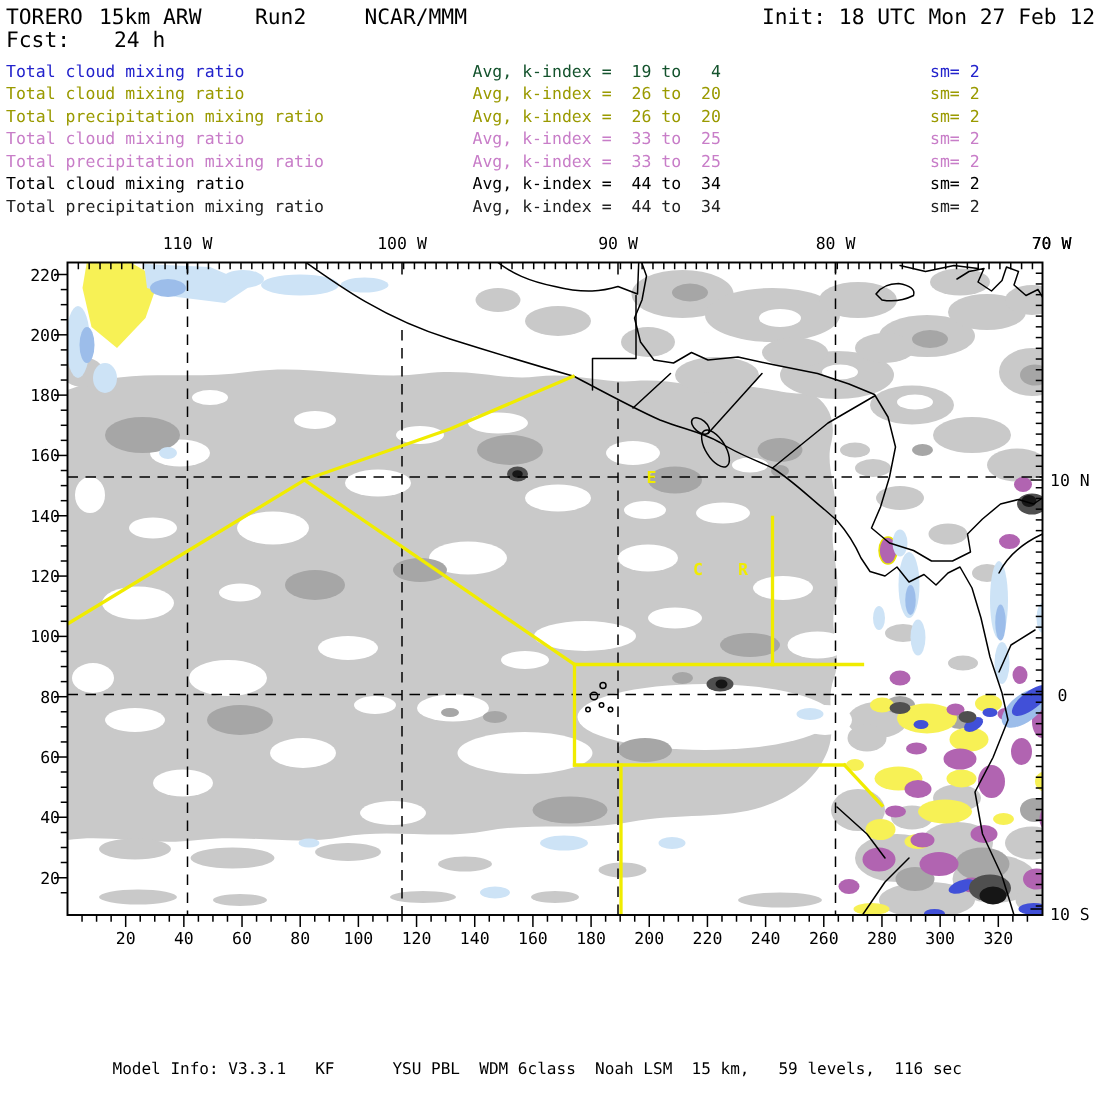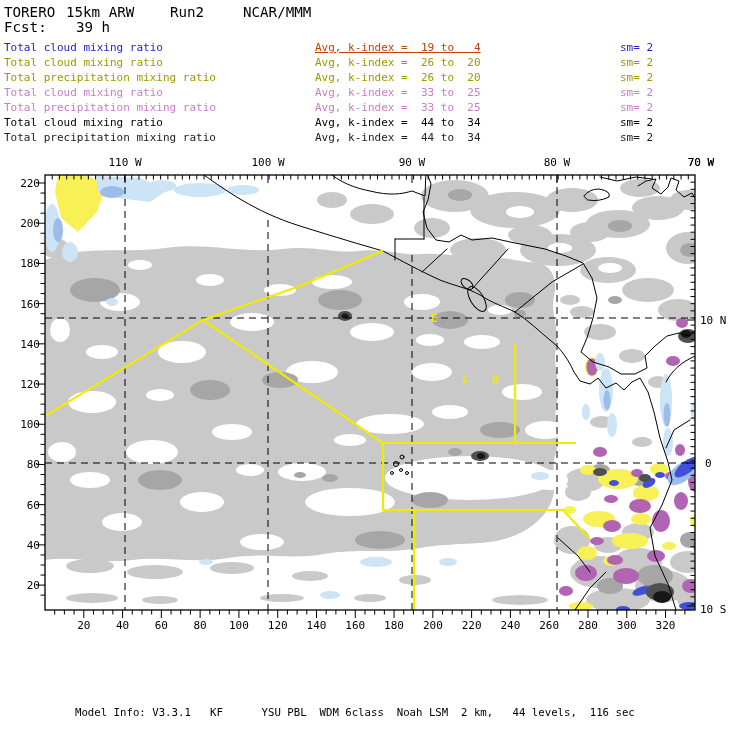--- a/index.html
+++ b/index.html
@@ -21,26 +21,27 @@
 </style>
 </head>
 <body>
 
 <div class="page">
 
   <span class="abs hdr" style="left:4px;top:5px">TORERO</span>
   <span class="abs hdr" style="left:66px;top:5px">15km ARW</span>
   <span class="abs hdr" style="left:170px;top:5px">Run2</span>
   <span class="abs hdr" style="left:243px;top:5px">NCAR/MMM</span>
+  <span class="abs hdr" style="left:508px;top:5px">Init: 18 UTC Mon 27 Feb 12</span>
   <span class="abs hdr" style="left:4px;top:20px">Fcst:</span>
-  <span class="abs hdr" style="left:76px;top:20px">39 h</span>
+  <span class="abs hdr" style="left:76px;top:20px">24 h</span>
 
   <div id="legend">
       <span class="abs lg" style="left: 4px; top: 40px; color: rgb(35, 35, 204);">Total cloud mixing ratio</span>
-      <span class="abs lg" style="left: 315px; top: 40px; color: #c2410c; text-decoration: underline;">Avg, k-index =  19 to   4</span>
+      <span class="abs lg" style="left: 315px; top: 40px; color: #14532d;">Avg, k-index =  19 to   4</span>
       <span class="abs lg" style="left: 620px; top: 40px; color: rgb(35, 35, 204);">sm= 2</span>
       <span class="abs lg" style="left: 4px; top: 55px; color: rgb(154, 154, 0);">Total cloud mixing ratio</span>
       <span class="abs lg" style="left: 315px; top: 55px; color: rgb(154, 154, 0);">Avg, k-index =  26 to  20</span>
       <span class="abs lg" style="left: 620px; top: 55px; color: rgb(154, 154, 0);">sm= 2</span>
       <span class="abs lg" style="left: 4px; top: 70px; color: rgb(154, 154, 0);">Total precipitation mixing ratio</span>
       <span class="abs lg" style="left: 315px; top: 70px; color: rgb(154, 154, 0);">Avg, k-index =  26 to  20</span>
       <span class="abs lg" style="left: 620px; top: 70px; color: rgb(154, 154, 0);">sm= 2</span>
       <span class="abs lg" style="left: 4px; top: 85px; color: rgb(200, 125, 200);">Total cloud mixing ratio</span>
       <span class="abs lg" style="left: 315px; top: 85px; color: rgb(200, 125, 200);">Avg, k-index =  33 to  25</span>
       <span class="abs lg" style="left: 620px; top: 85px; color: rgb(200, 125, 200);">sm= 2</span>
@@ -622,14 +623,14 @@
         <text x="432.84000000000003" y="629" text-anchor="middle">200</text>
         <text x="471.624" y="629" text-anchor="middle">220</text>
         <text x="510.408" y="629" text-anchor="middle">240</text>
         <text x="549.192" y="629" text-anchor="middle">260</text>
         <text x="587.976" y="629" text-anchor="middle">280</text>
         <text x="626.76" y="629" text-anchor="middle">300</text>
         <text x="665.544" y="629" text-anchor="middle">320</text>
       </g>
   </svg>
 
-  <span class="abs ft" style="left:75px;top:706px">Model Info: V3.3.1   KF      YSU PBL  WDM 6class  Noah LSM  2 km,   44 levels,  116 sec</span>
+  <span class="abs ft" style="left:75px;top:706px">Model Info: V3.3.1   KF      YSU PBL  WDM 6class  Noah LSM  15 km,   59 levels,  116 sec</span>
 </div>
 
 </body></html>

